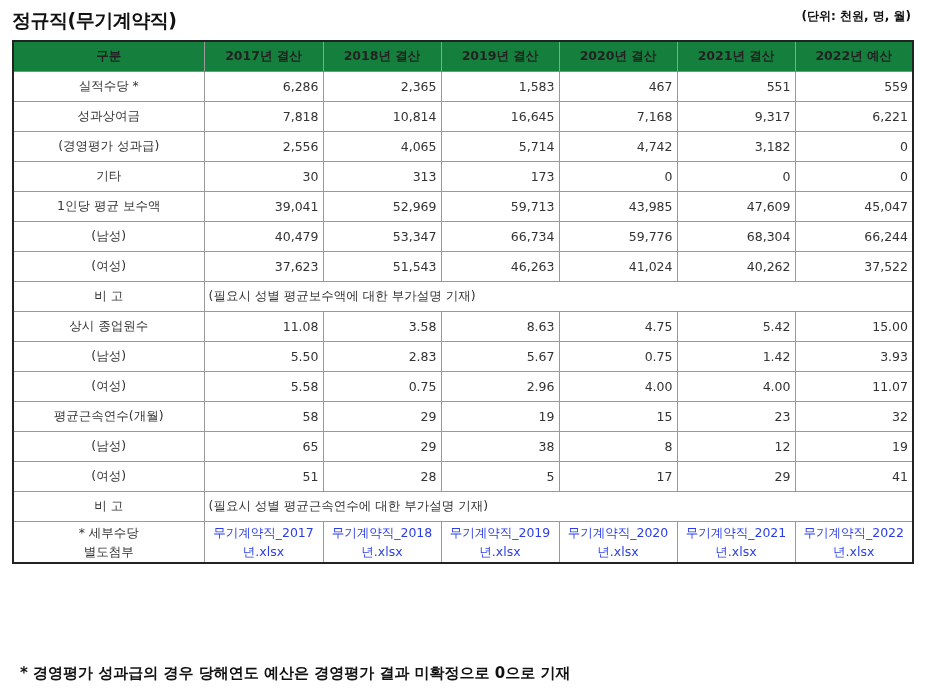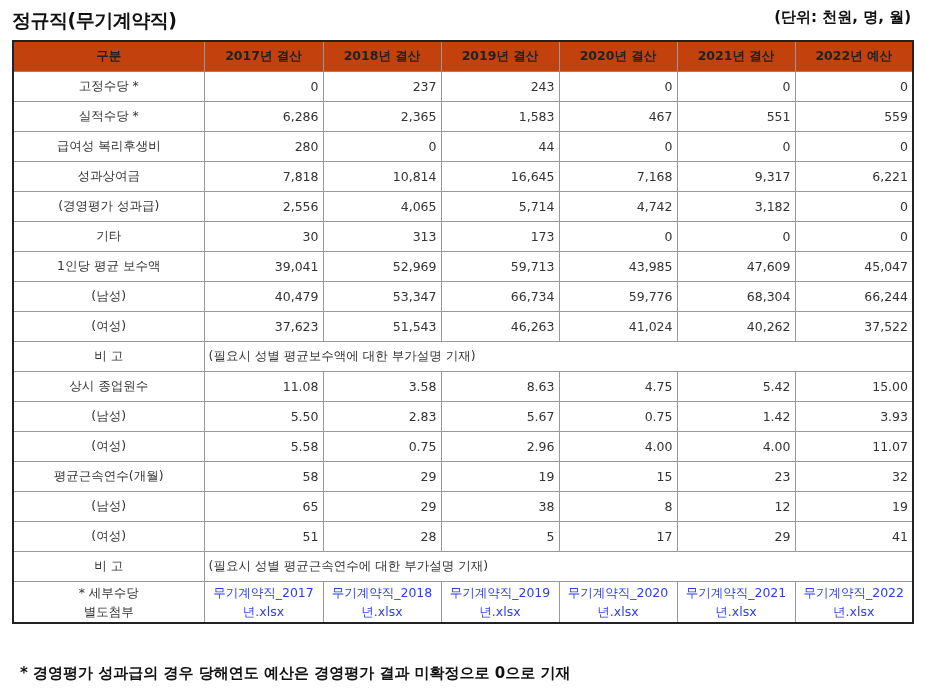--- a/index.html
+++ b/index.html
@@ -10,39 +10,39 @@
       position: relative;
     }
     .title-bar {
       position: absolute; left: 12px; top: 8px; width: 899px; height: 30px;
       display: flex; justify-content: space-between; 
     }
     .page-title {
       font-size: 19px; font-weight: bold; color: #111; letter-spacing: -0.5px;
     }
     .unit-note {
-      font-size: 15px; font-weight: bold; color: #111; padding-bottom: 2px;
+      font-size: 12px; font-weight: bold; color: #111; padding-bottom: 2px;
     }
     table.data {
       position: absolute; left: 12px; top: 40px;
       border-collapse: collapse;
       border: 2px solid #222;
       table-layout: fixed;
       width: 900px;
       font-size: 12.5px;
     }
     table.data th, table.data td {
       border: 1px solid #999;
       height: 29px;
       padding: 0 4px;
       white-space: nowrap;
       overflow: hidden;
     }
     table.data thead th {
-      background: #c2410c;
+      background: #15803d;
       font-weight: bold;
       color: #222;
       text-align: center;
       border-bottom: 1px solid #888;
     }
     table.data td.label { text-align: center; color: #333; }
     table.data td.num { text-align: right; color: #333; }
     table.data td.note { text-align: left; color: #333; }
     table.data tr.attach td { height: 40px; line-height: 19px; }
     table.data td.link {
@@ -80,45 +80,27 @@
       <th>2018년 결산</th>
       <th>2019년 결산</th>
       <th>2020년 결산</th>
       <th>2021년 결산</th>
       <th>2022년 예산</th>
     </tr>
   </thead>
   <tbody id="tbody">
 
     <tr>
-      <td class="label">고정수당 *</td>
-      <td class="num">0</td>
-      <td class="num">237</td>
-      <td class="num">243</td>
-      <td class="num">0</td>
-      <td class="num">0</td>
-      <td class="num">0</td>
-    </tr>
-    <tr>
       <td class="label">실적수당 *</td>
       <td class="num">6,286</td>
       <td class="num">2,365</td>
       <td class="num">1,583</td>
       <td class="num">467</td>
       <td class="num">551</td>
       <td class="num">559</td>
-    </tr>
-    <tr>
-      <td class="label">급여성 복리후생비</td>
-      <td class="num">280</td>
-      <td class="num">0</td>
-      <td class="num">44</td>
-      <td class="num">0</td>
-      <td class="num">0</td>
-      <td class="num">0</td>
     </tr>
     <tr>
       <td class="label">성과상여금</td>
       <td class="num">7,818</td>
       <td class="num">10,814</td>
       <td class="num">16,645</td>
       <td class="num">7,168</td>
       <td class="num">9,317</td>
       <td class="num">6,221</td>
     </tr>

